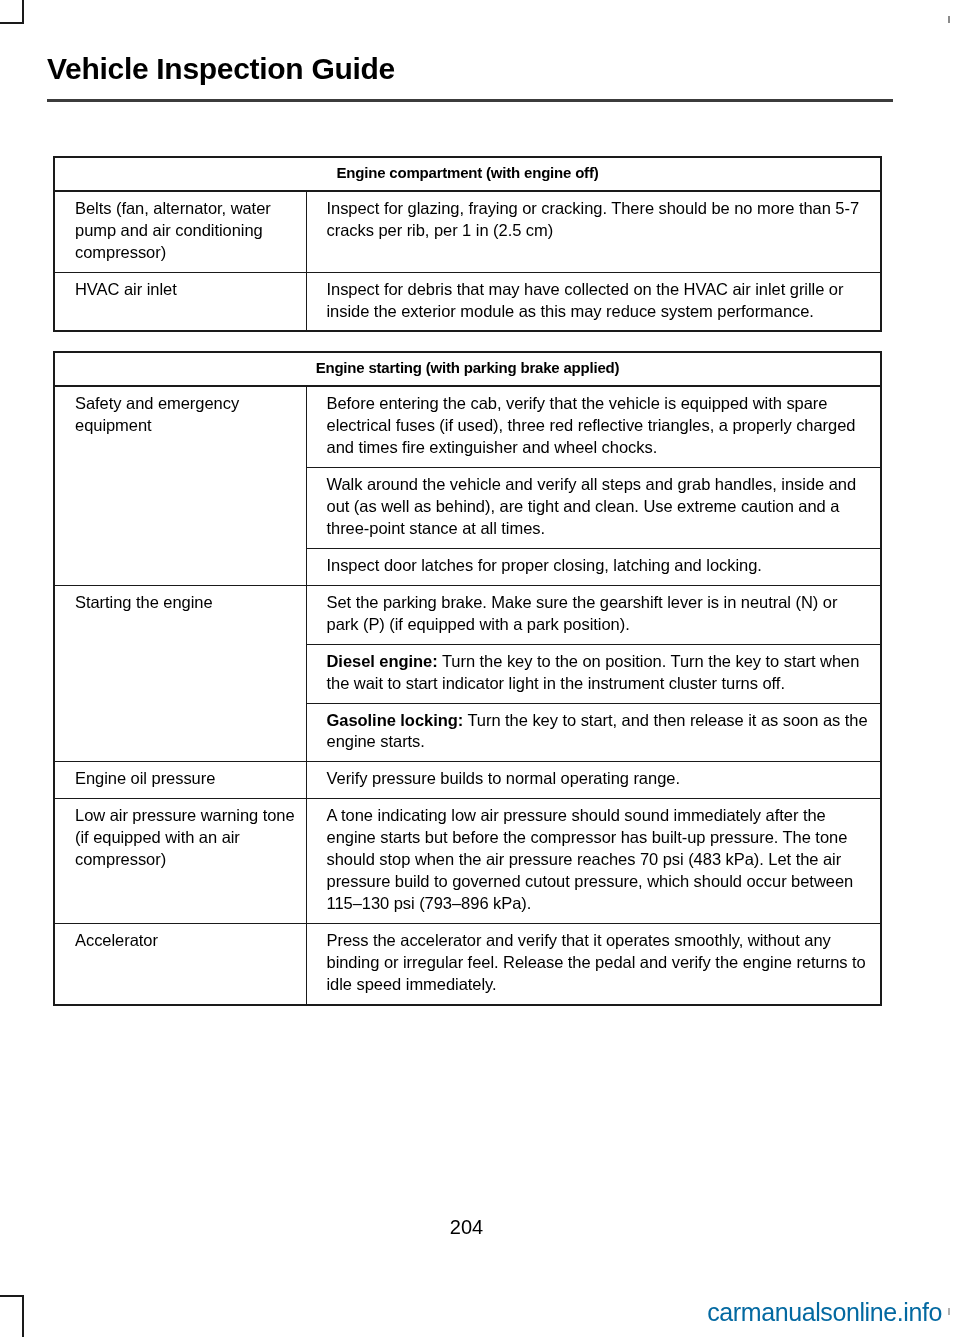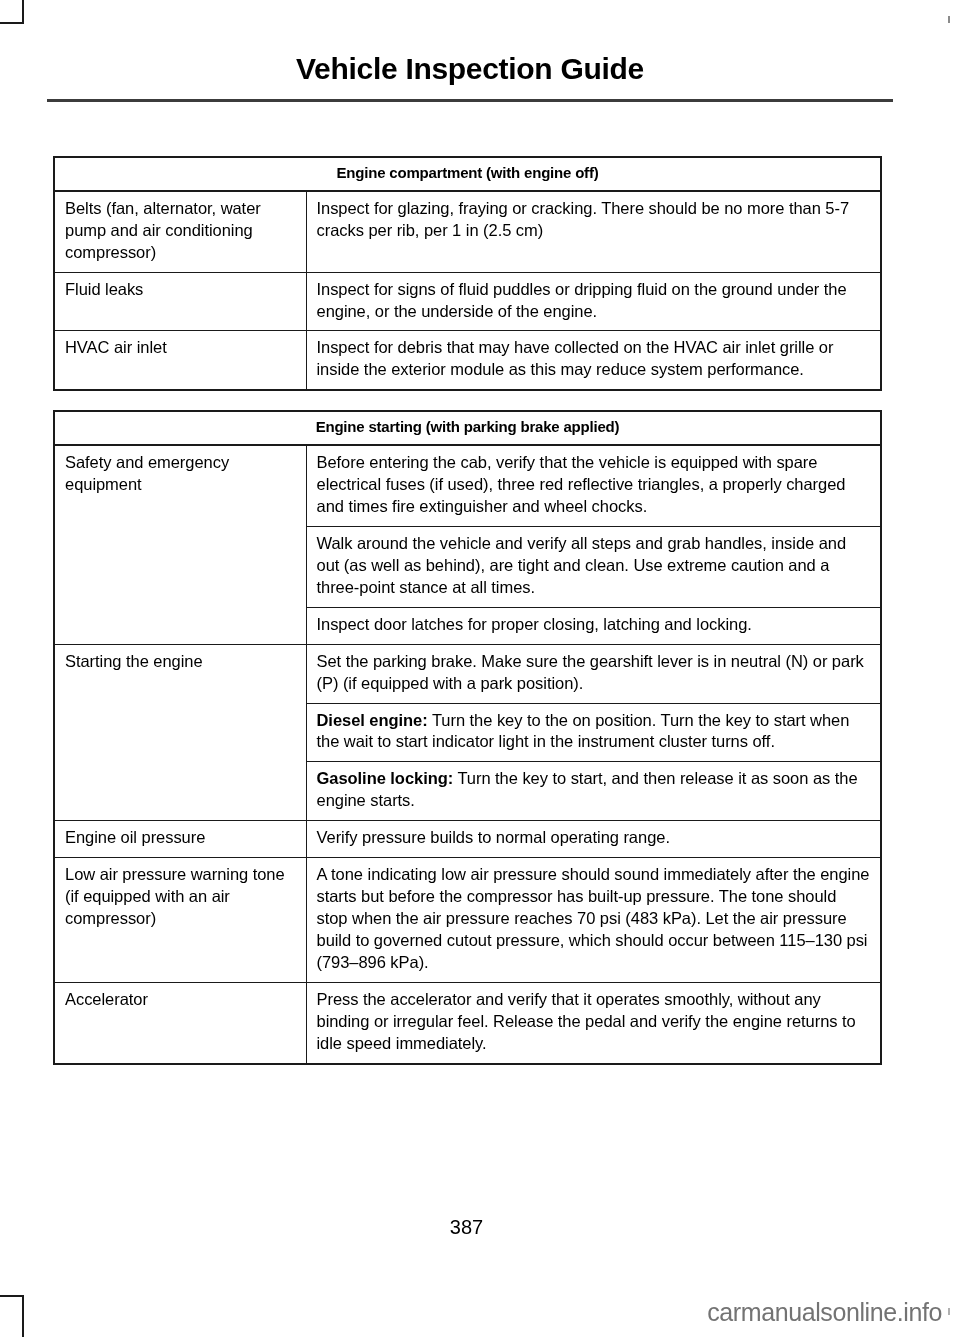--- a/index.html
+++ b/index.html
@@ -52,21 +52,21 @@
   
   .page-header {
     position: absolute;
     left: 47px;
     top: 52px;
     width: 846px;
   }
   .page-title {
     font-size: 30px;
     font-weight: bold;
-    text-align: center;
+    text-align: left;
     letter-spacing: -0.3px;
     line-height: 1.1;
     margin: 0;
     padding: 0 0 14px 0;
     white-space: nowrap;
   }
   .header-rule {
     height: 3px;
     background: #3c3c3c;
     width: 100%;
@@ -101,21 +101,21 @@
     text-align: center;
     padding: 6px 8px 7px 8px;
     letter-spacing: -0.2px;
     line-height: 1.25;
   }
   table.guide td {
     border: 1px solid #1a1a1a;
     vertical-align: top;
     font-size: 16.5px;
     line-height: 1.33;
-    padding: 6px 9px 8px 10px;
+    padding: 6px 9px 8px 20px;
     letter-spacing: -0.05px;
   }
   table.guide td.label-cell {
     border-left: none;
   }
   table.guide td.desc-cell {
     border-right: none;
   }
   table.guide tr.last-row td {
     border-bottom: none;
@@ -142,21 +142,21 @@
     font-size: 9.5px;
     color: #2b2b2b;
     letter-spacing: -0.1px;
     white-space: nowrap;
   }
   .watermark {
     position: absolute;
     right: 18px;
     bottom: 10px;
     font-size: 25px;
-    color: #737373;
+    color: #0369a1;
     letter-spacing: -0.4px;
     white-space: nowrap;
   }
 </style>
 </head>
 <body>
 
 <div class="crop-mark crop-tl"></div>
 <div class="crop-mark crop-bl"></div>
 <div class="crop-tr-dot"></div>
@@ -175,24 +175,20 @@
       </colgroup>
       <thead>
         <tr>
           <th class="section-head" colspan="2">Engine compartment (with engine off)</th>
         </tr>
       </thead>
       <tbody>
         <tr>
           <td class="label-cell" rowspan="1">Belts (fan, alternator, water pump and air conditioning compressor)</td>
           <td class="desc-cell">Inspect for glazing, fraying or cracking. There should be no more than 5-7 cracks per rib, per 1 in (2.5 cm)</td>
-        </tr>
-        <tr>
-          <td class="label-cell" rowspan="1">Fluid leaks</td>
-          <td class="desc-cell">Inspect for signs of fluid puddles or dripping fluid on the ground under the engine, or the underside of the engine.</td>
         </tr>
         <tr class="last-row">
           <td class="label-cell" rowspan="1">HVAC air inlet</td>
           <td class="desc-cell">Inspect for debris that may have collected on the HVAC air inlet grille or inside the exterior module as this may reduce system performance.</td>
         </tr>
       </tbody>
     </table>
     <table class="guide">
       <colgroup>
         <col class="c1">
@@ -233,15 +229,15 @@
           <td class="desc-cell">A tone indicating low air pressure should sound immediately after the engine starts but before the compressor has built-up pressure. The tone should stop when the air pressure reaches 70 psi (483 kPa). Let the air pressure build to governed cutout pressure, which should occur between 115–130 psi (793–896 kPa).</td>
         </tr>
         <tr class="last-row">
           <td class="label-cell" rowspan="1">Accelerator</td>
           <td class="desc-cell">Press the accelerator and verify that it operates smoothly, without any binding or irregular feel. Release the pedal and verify the engine returns to idle speed immediately.</td>
         </tr>
       </tbody>
     </table>
   </div>
 
-<div class="page-number">387</div>
+<div class="page-number">204</div>
 <div class="doc-meta">F650750 (TBC) , enUSA, Edition date: 202010, Second-Printing</div>
 <div class="watermark">carmanualsonline.info</div>
 
 </body></html>

